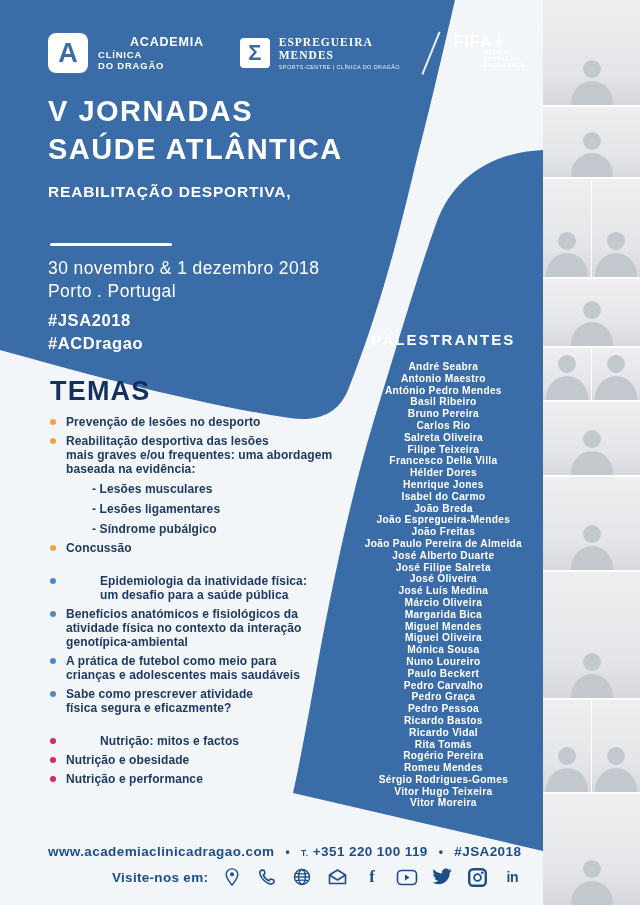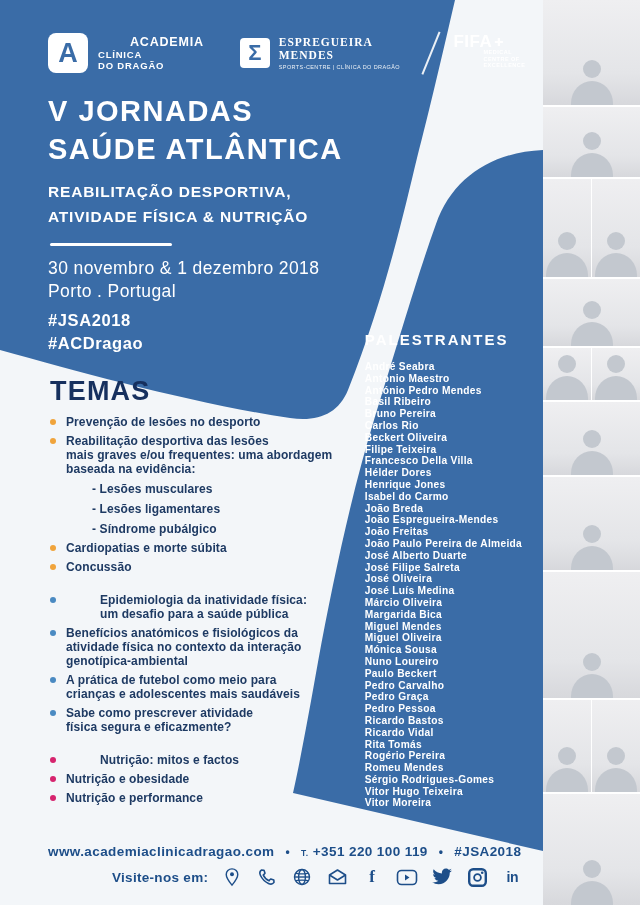--- a/index.html
+++ b/index.html
@@ -47,21 +47,21 @@
   .tema .dot{width:6px;height:6px;border-radius:50%;margin-top:4px;flex:none;background:#999;}
   .tema .txt{white-space:pre-line;}
   .b-orange .dot{background:#f0a43c;}
   .b-blue .dot{background:#4a8ac2;}
   .b-pink .dot{background:#d6246e;}
   .b-dash{margin-left:42px;margin-top:6px;}
   .b-dash .txt::before{content:"- ";}
   .tema.gap{margin-top:19px;gap:44px;}
 
   
-  .palestrantes{position:absolute;top:331px;right:118px;text-align:left;color:#fff;}
+  .palestrantes{position:absolute;top:331px;right:118px;text-align:center;color:#fff;}
   .pal-heading{font-size:15px;font-weight:bold;letter-spacing:2px;margin:0 0 13px 0;}
   .pal-name{font-size:10.2px;font-weight:bold;line-height:11.8px;letter-spacing:.3px;}
 
   
   .photostrip{position:absolute;top:0;right:0;width:97px;height:905px;background:#fff;display:flex;flex-wrap:wrap;align-content:flex-start;gap:2px 1px;}
   .photo{width:97px;background:linear-gradient(180deg,#efeff1 0%,#e4e5e8 70%,#d7d8dc 100%);position:relative;overflow:hidden;}
   .photo.half{width:48px;}
   .photo::before{content:"";position:absolute;left:50%;transform:translateX(-50%);bottom:27px;width:18px;height:18px;border-radius:50%;background:#c3c8cf;}
   .photo::after{content:"";position:absolute;left:50%;transform:translateX(-50%);bottom:-12px;width:42px;height:36px;border-radius:50% 50% 0 0/62% 62% 0 0;background:#c3c8cf;}
 
@@ -112,21 +112,20 @@
       </div>
     </div>
   </div>
 
   <div class="title">
     <div>V JORNADAS</div>
     <div>SAÚDE ATLÂNTICA</div>
   </div>
   <div class="subtitle">
     <div>REABILITAÇÃO DESPORTIVA,</div>
-    <div>ATIVIDADE FÍSICA  &amp; NUTRIÇÃO</div>
   </div>
   <div class="rule"></div>
   <div class="dates">
     <div>30 novembro &amp; 1 dezembro 2018</div>
     <div>Porto . Portugal</div>
   </div>
   <div class="hashtags">
     <div>#JSA2018</div>
     <div>#ACDragao</div>
   </div>
@@ -148,24 +147,20 @@
 
         <span class="txt">Lesões musculares</span>
       </div>
         <div class="tema b-dash">
 
         <span class="txt">Lesões ligamentares</span>
       </div>
         <div class="tema b-dash">
 
         <span class="txt">Síndrome pubálgico</span>
-      </div>
-        <div class="tema b-orange">
-        <span class="dot"></span>
-        <span class="txt">Cardiopatias e morte súbita</span>
       </div>
         <div class="tema b-orange">
         <span class="dot"></span>
         <span class="txt">Concussão</span>
       </div>
         <div class="tema b-blue gap">
         <span class="dot"></span>
         <span class="txt">Epidemiologia da inatividade física:
 um desafio para a saúde pública</span>
       </div>
@@ -202,21 +197,21 @@
 
   <div class="palestrantes">
     <h2 class="pal-heading">PALESTRANTES</h2>
     <div>
         <div class="pal-name">André Seabra</div>
         <div class="pal-name">Antonio Maestro</div>
         <div class="pal-name">António Pedro Mendes</div>
         <div class="pal-name">Basil Ribeiro</div>
         <div class="pal-name">Bruno Pereira</div>
         <div class="pal-name">Carlos Rio</div>
-        <div class="pal-name">Beckert Oliveira</div>
+        <div class="pal-name">Salreta Oliveira</div>
         <div class="pal-name">Filipe Teixeira</div>
         <div class="pal-name">Francesco Della Villa</div>
         <div class="pal-name">Hélder Dores</div>
         <div class="pal-name">Henrique Jones</div>
         <div class="pal-name">Isabel do Carmo</div>
         <div class="pal-name">João Breda</div>
         <div class="pal-name">João Espregueira-Mendes</div>
         <div class="pal-name">João Freitas</div>
         <div class="pal-name">João Paulo Pereira de Almeida</div>
         <div class="pal-name">José Alberto Duarte</div>

